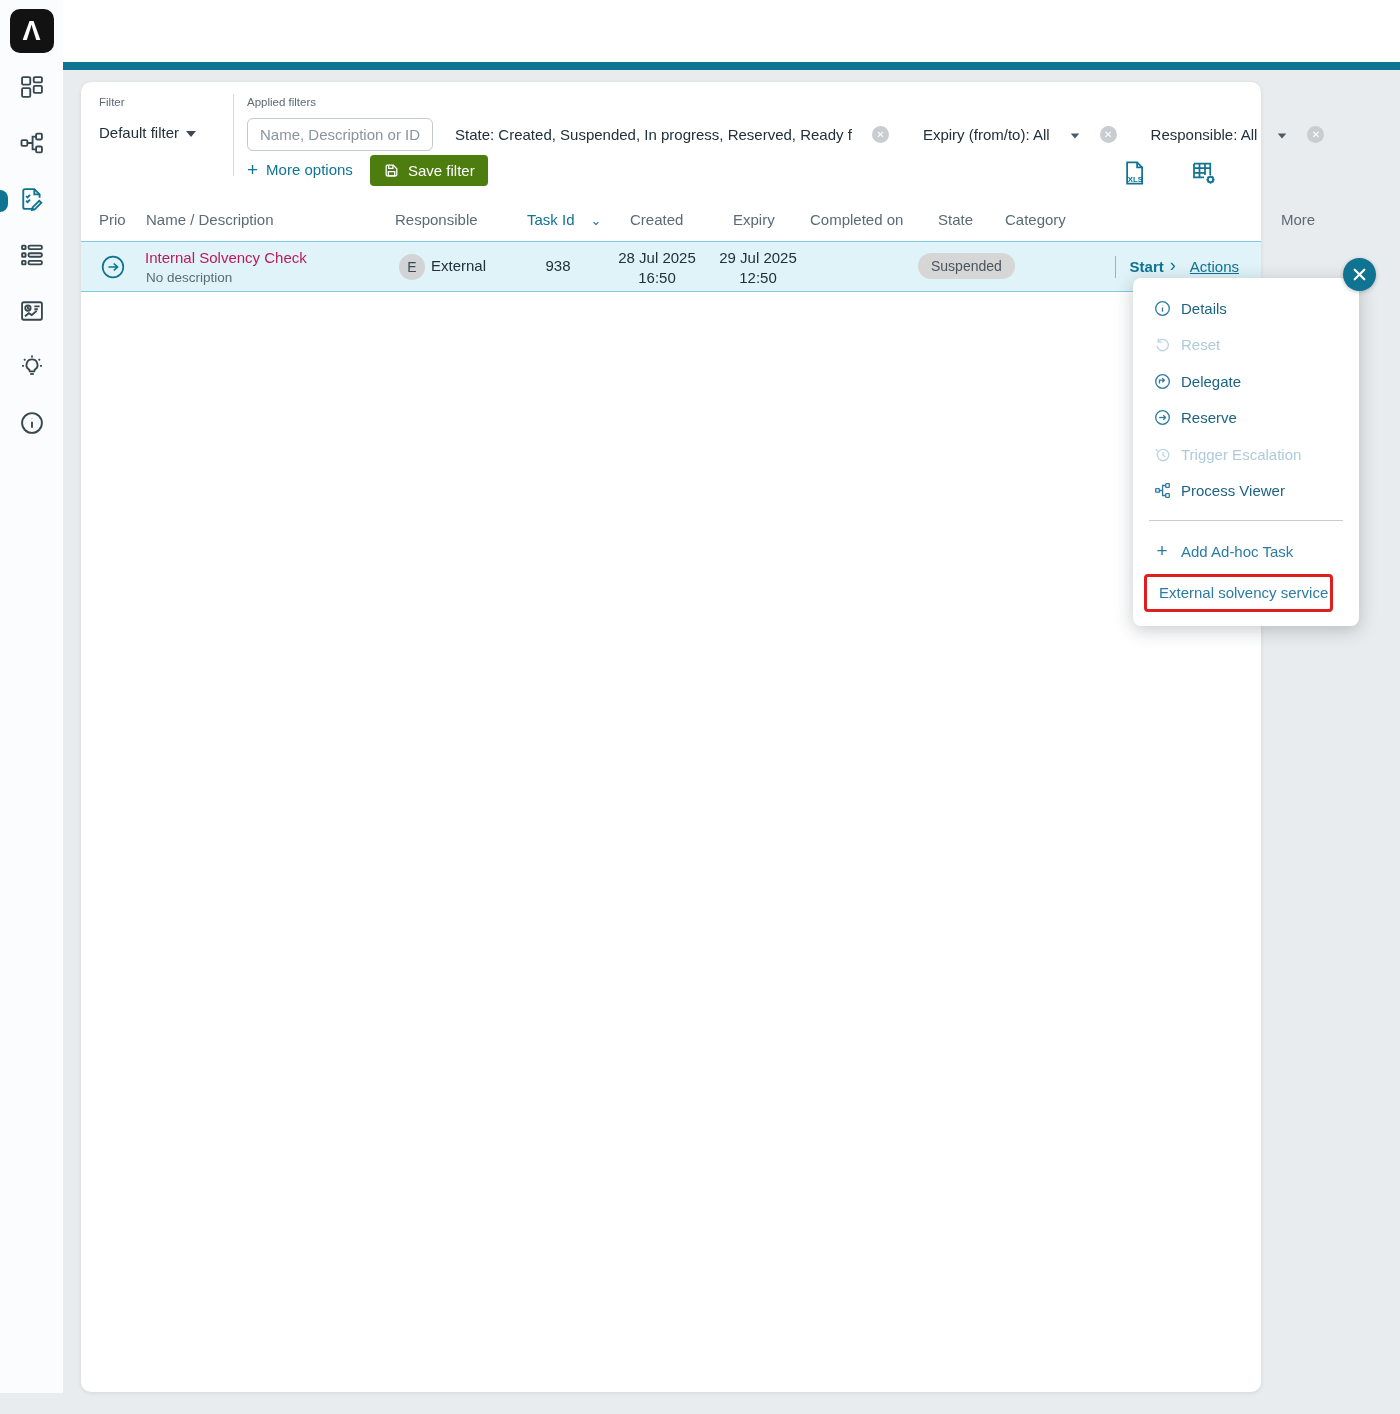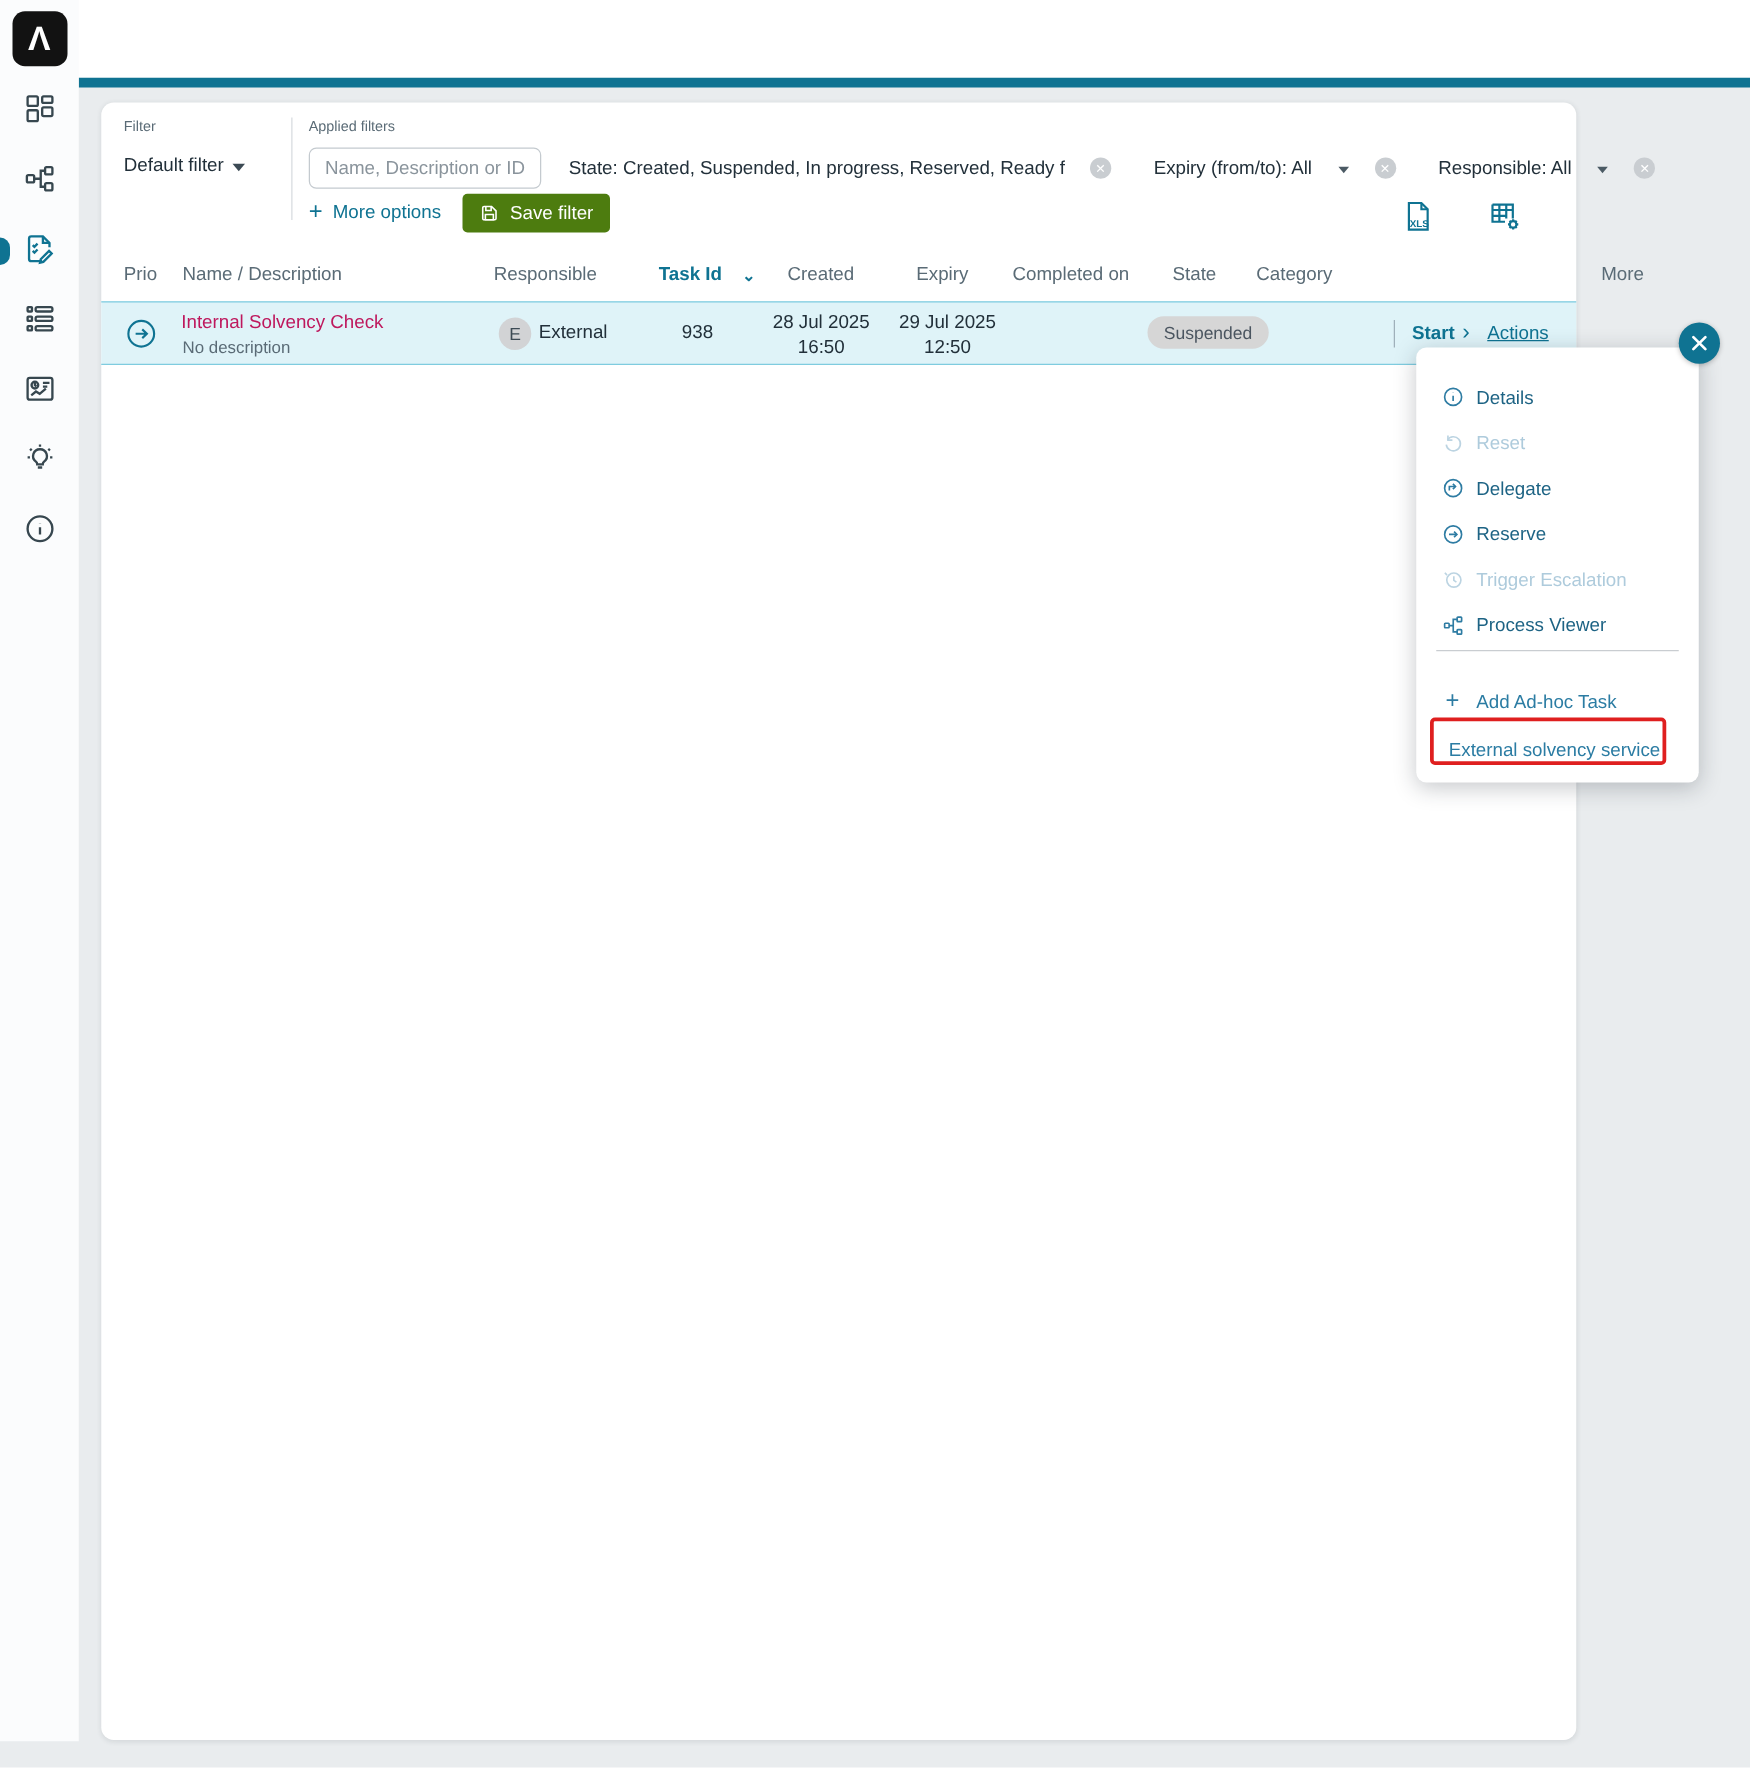--- a/index.html
+++ b/index.html
@@ -85,21 +85,21 @@
     background:#4d7c0f; color:#fff; border:none; border-radius:4px;
     font-size:15px; font-family:"Liberation Sans",sans-serif;
     display:flex; align-items:center; gap:8px; cursor:pointer;
   }
   .table-tools { position:absolute; top:76px; right:42px; display:flex; gap:40px; }
   .tool-icon { width:30px; height:30px; color:#0f7392; cursor:pointer; }
 
   
   .thead { position:absolute; left:0; top:122px; width:100%; height:34px; font-size:15px; color:#5a6b76; }
   .th { position:absolute; top:7px; white-space:nowrap; cursor:pointer; }
-  .th.sorted { color:#0f7392; font-weight:bold; display:flex; align-items:center; gap:16px; }
+  .th.sorted { color:#0f7392; font-weight:normal; display:flex; align-items:center; gap:16px; }
   .sort-chev { font-size:13px; margin-top:2px; }
   .trow {
     position:absolute; left:0; top:159px; width:100%; height:51px;
     background:#dff3f8; border-top:1px solid #7fccdf; border-bottom:1px solid #7fccdf;
     cursor:pointer;
   }
   .cell { position:absolute; font-size:15px; color:#22303a; }
   .prio-icon { left:19px; top:12px; width:26px; height:26px; }
   .row-name { left:64px; top:7px; font-weight:normal; color:#be185d; }
   .row-desc { left:65px; top:28px; font-size:13.5px; color:#5a6b76; }
@@ -124,21 +124,21 @@
   .actions-link { color:#0f7392; font-size:15px; text-decoration:underline; cursor:pointer; display:flex; align-items:center; gap:4px; }
 
   
   .menu {
     position:absolute; left:1133px; top:278px; width:226px;
     background:#ffffff; border-radius:8px; z-index:20;
     box-shadow:0 4px 18px rgba(30,40,50,.25);
     padding:12px 0 14px 0;
   }
   .menu-item {
-    height:36.5px; display:flex; align-items:flex-end; gap:10px;
+    height:36.5px; display:flex; align-items:center; gap:10px;
     padding:0 16px 0 20px; font-size:15px; color:#1d6384; cursor:pointer; white-space:nowrap;
   }
   .menu-item .mi { width:18px; height:18px; flex:none; color:#2e7ca3; display:flex; align-items:center; justify-content:center; }
   .menu-item.disabled { color:#aecbdc; cursor:default; }
   .menu-item.disabled .mi { color:#bcd4e2; }
   .menu-item.teal { color:#2b7ca3; }
   .menu-sep { margin:11px 16px 12px 16px; border-top:1px solid #c9cdd1; }
   .menu-highlight {
     margin:4px 26px 0 11px; border:3px solid #df1f1f; border-radius:4px;
   }

